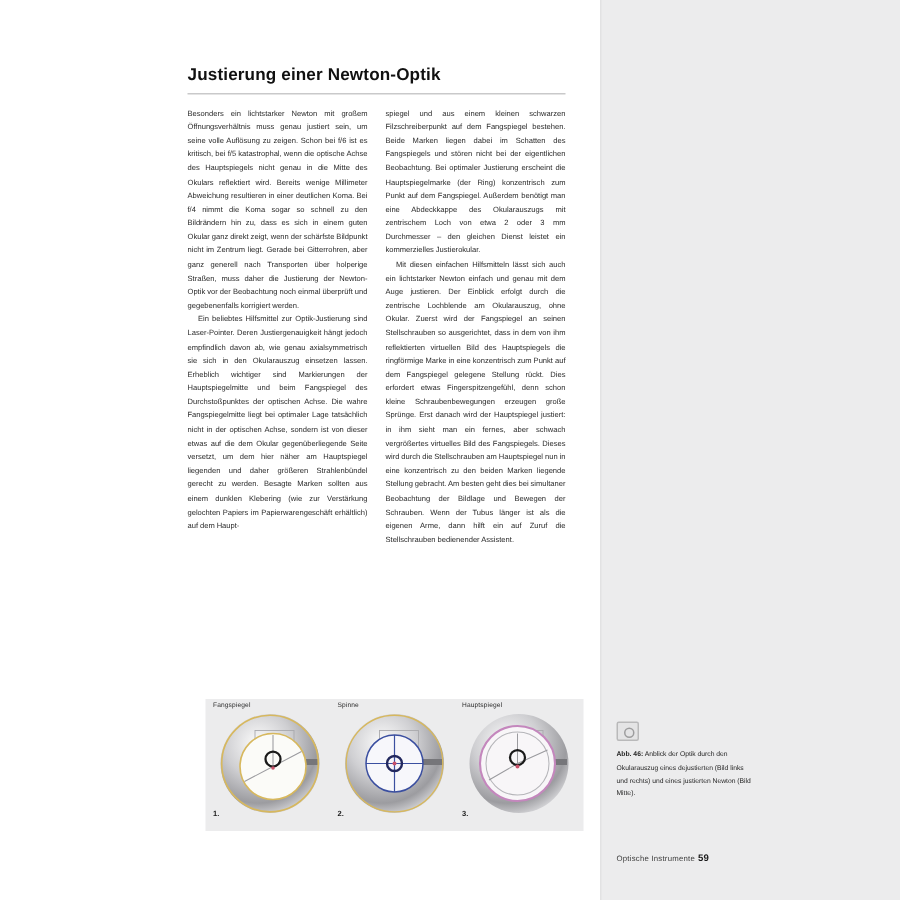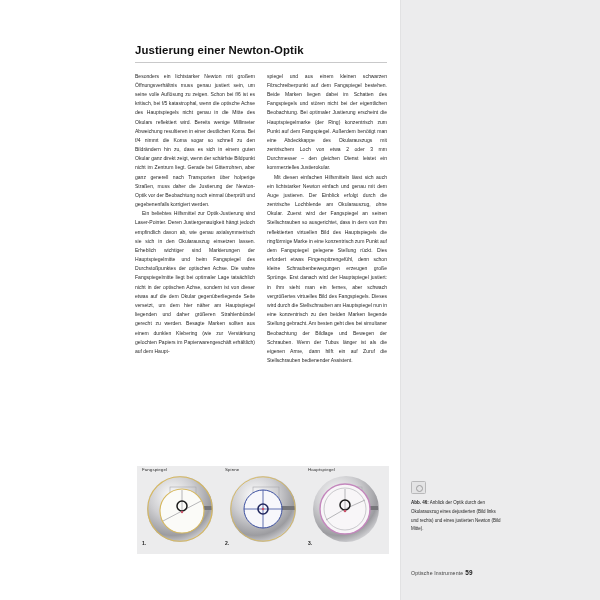--- a/index.html
+++ b/index.html
@@ -42,21 +42,21 @@
   .rail-rule {
     position: absolute;
     left: 400px; top: 0;
     width: 1px; height: 600px;
     background: #e2e2e3;
   }
 
   
   .content {
     position: absolute;
-    left: 135px; top: 44px;
+    left: 125px; top: 44px;
     width: 252px;
   }
 
   .article-title {
     font-size: 11.4px;
     font-weight: bold;
     letter-spacing: 0.1px;
     color: #111;
     margin: 0 0 4px 0;
     line-height: 1.2;

